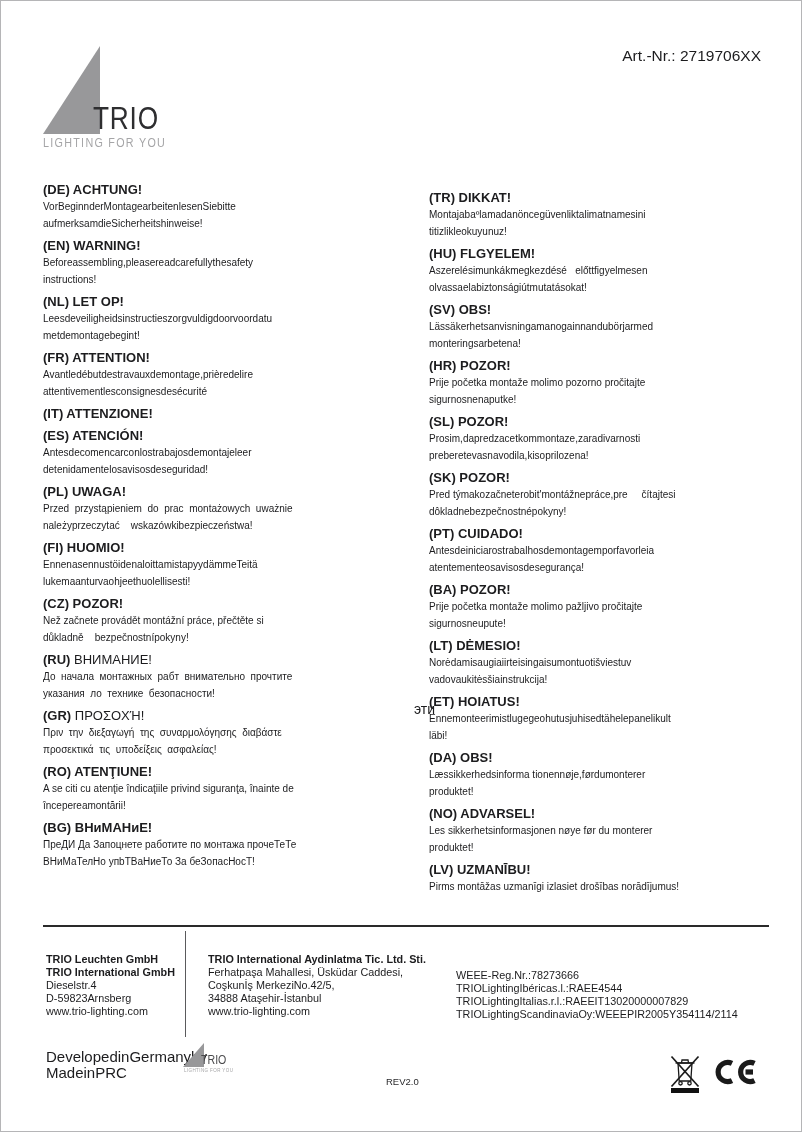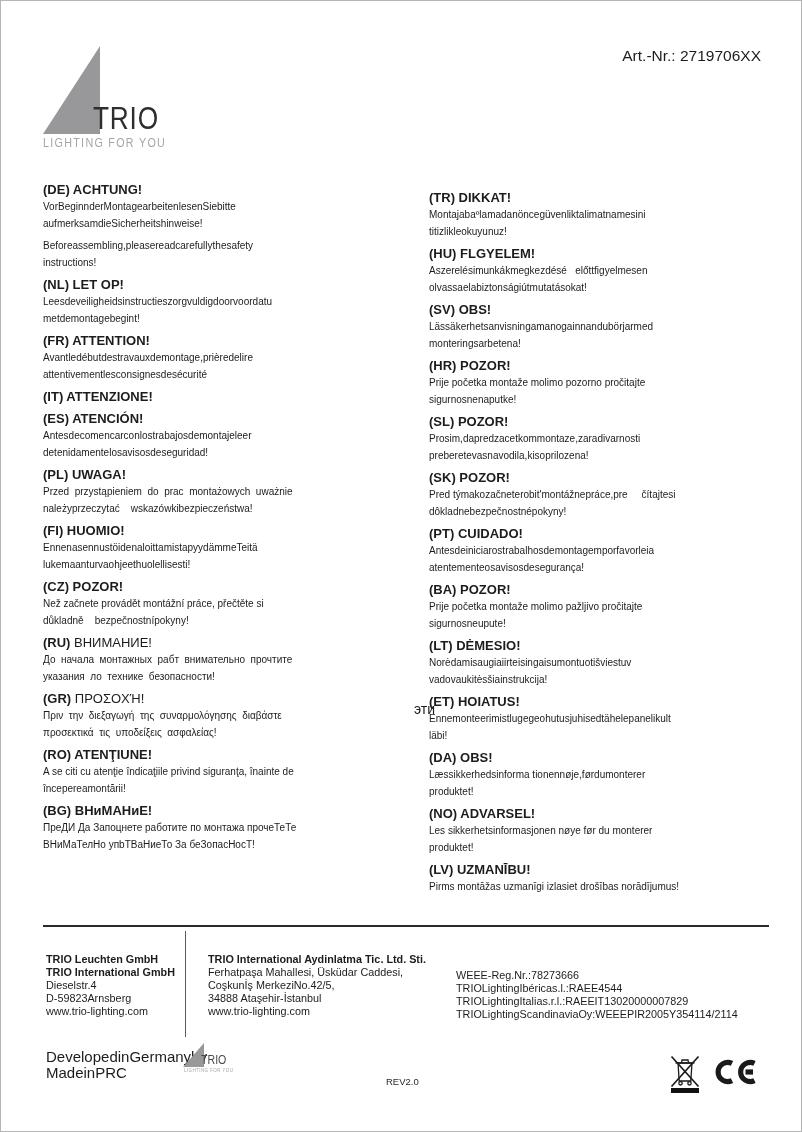--- a/index.html
+++ b/index.html
@@ -61,20 +61,21 @@
   </div>
   <div class="artnr">Art.-Nr.: 2719706XX</div>
 
   <div class="col col-left" id="warn-col-left">
       <div class="wblock">
         <div class="whead"><span>(DE) </span><span>ACHTUNG!</span></div>
         <div class="wbody">VorBeginnderMontagearbeitenlesenSiebitte
 aufmerksamdieSicherheitshinweise!</div>
       </div>
       <div class="wblock">
+        <div class="whead"><span>(EN) </span><span>WARNING!</span></div>
         <div class="wbody">Beforeassembling,pleasereadcarefullythesafety
 instructions!</div>
       </div>
       <div class="wblock">
         <div class="whead"><span>(NL) </span><span>LET OP!</span></div>
         <div class="wbody">Leesdeveiligheidsinstructieszorgvuldigdoorvoordatu
 metdemontagebegint!</div>
       </div>
       <div class="wblock">
         <div class="whead"><span>(FR) </span><span>ATTENTION!</span></div>

